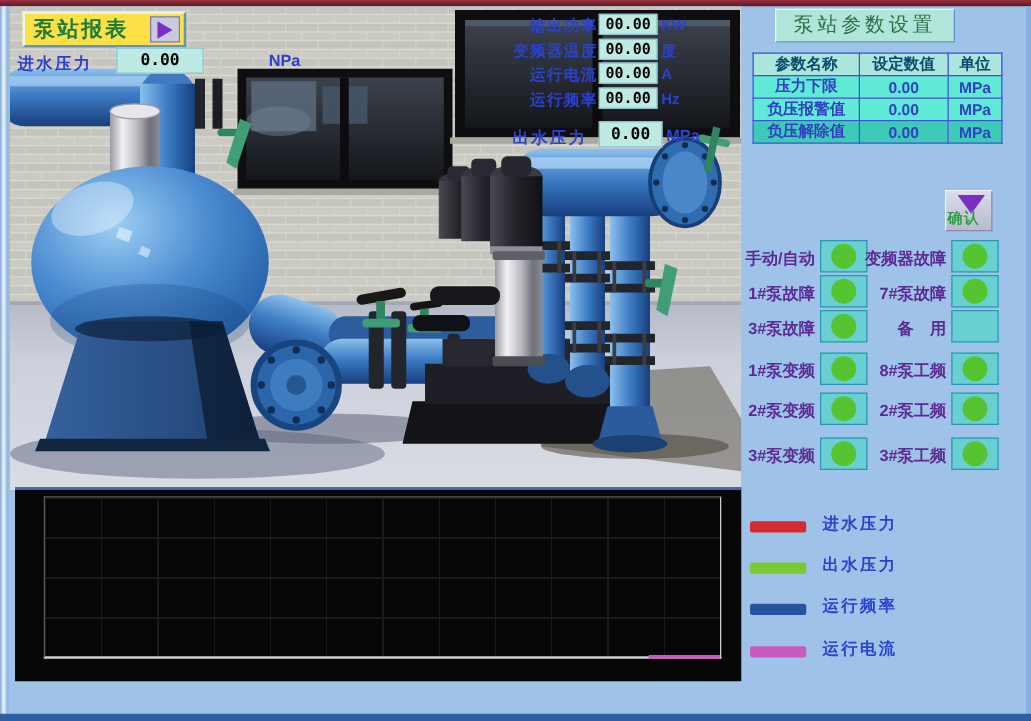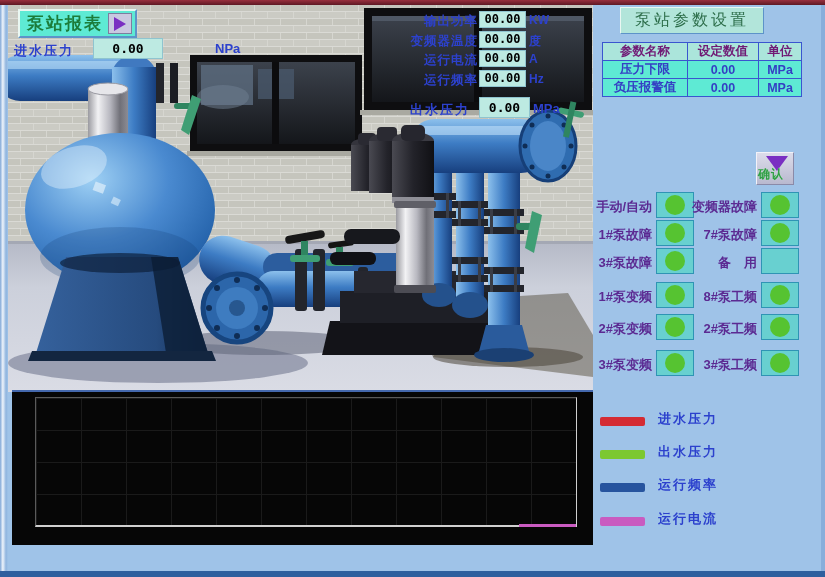--- a/index.html
+++ b/index.html
@@ -27,37 +27,37 @@
 
   
   .lbl-blue{position:absolute;color:#2c41cd;font-weight:bold;font-size:13px;white-space:pre;letter-spacing:2px;}
   .unit{position:absolute;color:#2c41cd;font-weight:bold;font-size:12px;white-space:nowrap;}
   .valbox{position:absolute;background:#bdeae2;border:1px solid #8fc4cf;box-sizing:border-box;
           color:#000;font-weight:bold;font-size:12px;text-align:center;
           font-family:"DejaVu Sans Mono",monospace;}
   .r-lbl{position:absolute;width:90px;text-align:right;color:#2c41cd;font-weight:bold;font-size:12.5px;letter-spacing:1px;white-space:nowrap;}
 
   
-  .report-btn{position:absolute;left:18px;top:9px;width:119px;height:29px;background:#5eead4;
+  .report-btn{position:absolute;left:18px;top:9px;width:131px;height:29px;background:#fde047;
       border:2px solid;border-color:#e9f7f2 #5d93c9 #5d93c9 #e9f7f2;box-sizing:border-box;
       display:flex;align-items:center;justify-content:space-between;padding:0 3px 0 7px;cursor:pointer;}
   .report-btn .txt{color:#1c7c3a;font-weight:bold;font-size:17px;letter-spacing:2px;white-space:nowrap;}
   .mini-btn{width:24px;height:21px;background:#c9c9e0;border:1px solid #7d7da0;box-sizing:border-box;
       display:flex;align-items:center;justify-content:center;}
   .play-tri{width:0;height:0;border-left:12px solid #7a2fc2;border-top:7px solid transparent;border-bottom:7px solid transparent;}
 
   
   .panel-title{position:absolute;left:620px;top:7px;width:144px;height:27px;background:#b2e5da;
       border:1px solid;border-color:#e9f7f2 #5d93c9 #5d93c9 #e9f7f2;box-sizing:border-box;
       display:flex;align-items:center;justify-content:center;
       color:#2d6e4a;font-weight:normal;font-size:16px;letter-spacing:3px;white-space:nowrap;}
   table.params{position:absolute;left:602px;top:42px;border-collapse:collapse;table-layout:fixed;}
   table.params td,table.params th{border:1px solid #3a55cf;font-size:12.5px;font-weight:bold;
       text-align:center;padding:0;height:17px;overflow:hidden;white-space:nowrap;}
-  table.params th{background:#abe5db;color:#701a75;}
+  table.params th{background:#abe5db;color:#0c4a6e;}
   table.params tr.odd td{background:#3ecab8;}
   table.params tr.even td{background:#5eead4;}
   table.params td{color:#3440c4;}
   .c1{width:84px}.c2{width:70px}.c3{width:42px}
 
   .confirm-btn{position:absolute;left:756px;top:152px;width:38px;height:33px;cursor:pointer;
       background:linear-gradient(#dcdcea,#b9b9cf);
       border:1px solid;border-color:#f2f2f8 #8a8aa8 #8a8aa8 #f2f2f8;box-sizing:border-box;}
   .confirm-tri{position:absolute;left:9px;top:3px;width:0;height:0;
       border-top:15px solid #7a2fc2;border-left:11px solid transparent;border-right:11px solid transparent;}
@@ -380,20 +380,25 @@
     <tr class="even">
       <td>压力下限</td>
       <td>0.00</td>
       <td>MPa</td>
     </tr>
     <tr class="even">
       <td>负压报警值</td>
       <td>0.00</td>
       <td>MPa</td>
     </tr>
+    <tr class="odd">
+      <td>负压解除值</td>
+      <td>0.00</td>
+      <td>MPa</td>
+    </tr>
   </tbody>
     </table>
 
   <div class="confirm-btn">
     <div class="confirm-tri"></div>
     <div class="confirm-txt">确认</div>
   </div>
 
   <div class="st-label" style="left:578px;top:198px;width:74px;">手动/自动</div>
   <div class="st-box" style="left:656px;top:192px;">

